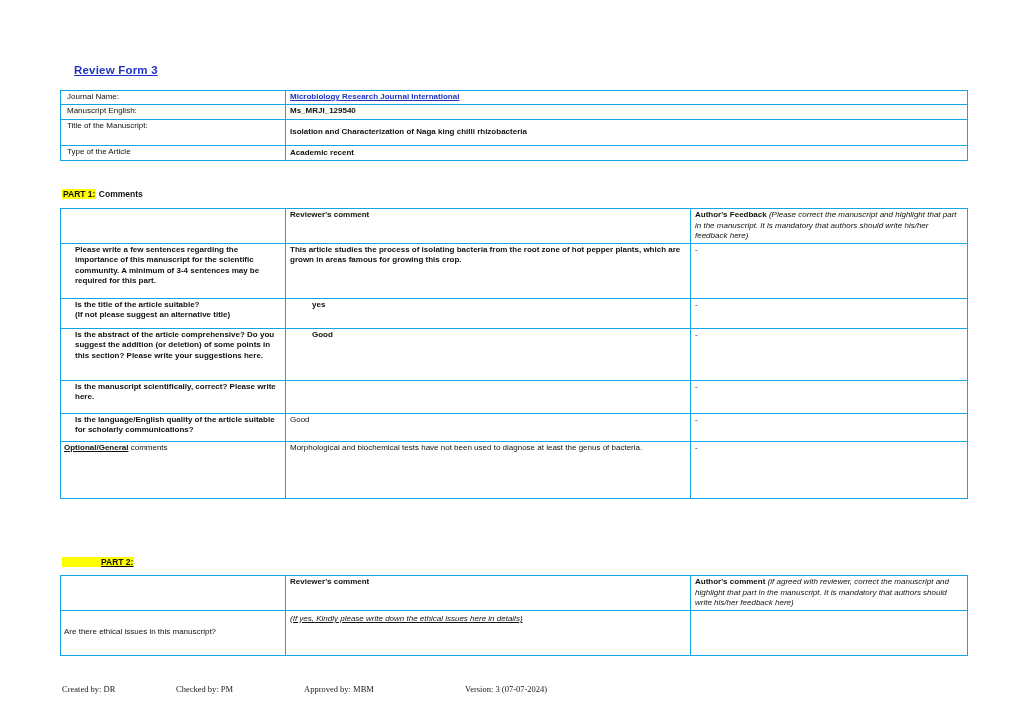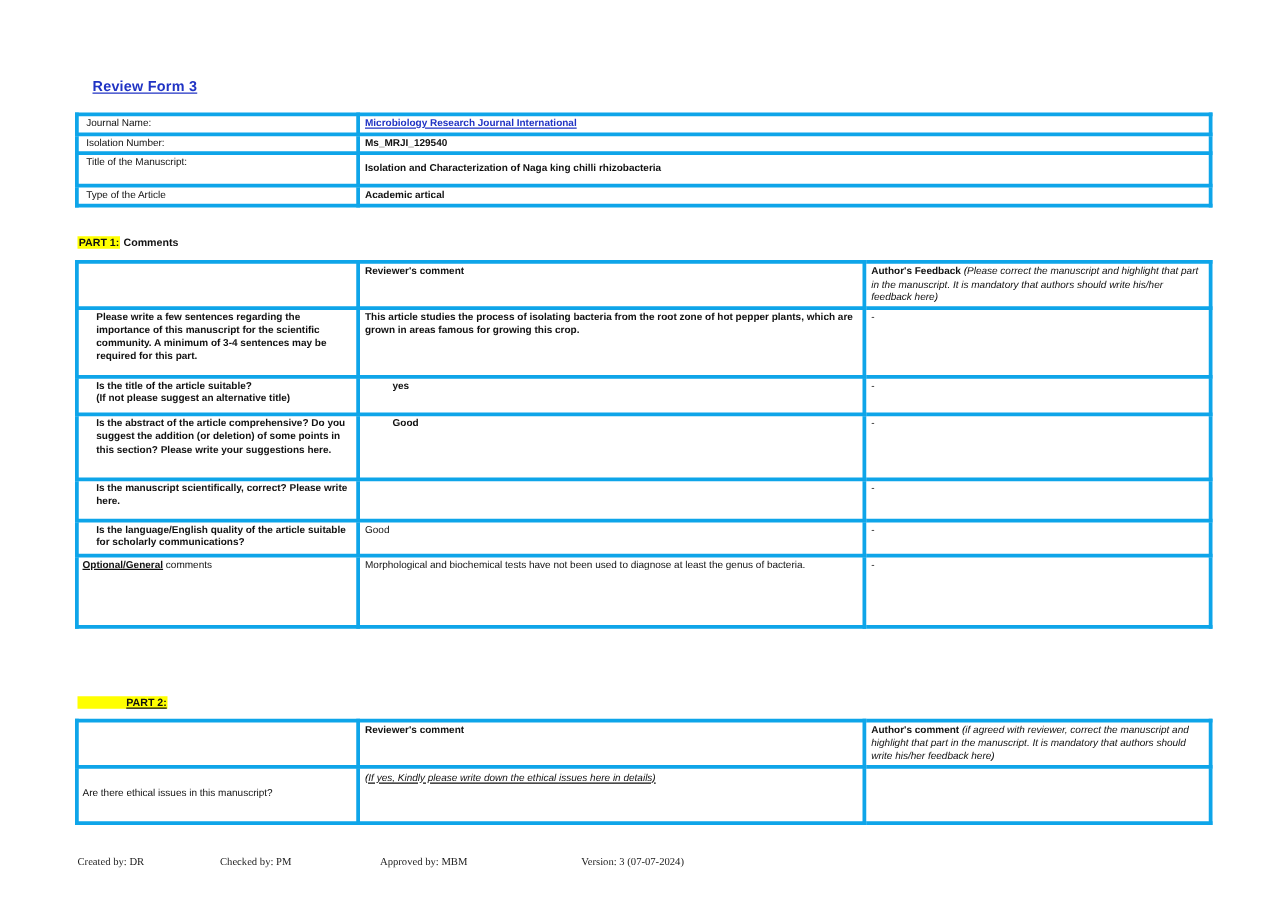--- a/index.html
+++ b/index.html
@@ -10,21 +10,21 @@
   .doc-title {
     position:absolute; left:62px; top:52px; margin:12px;
     font-size:11.5px; font-weight:bold; color:#2033c4; text-decoration:underline;
     letter-spacing:0.2px;
   }
   .tbl {
     border-collapse:collapse; table-layout:fixed;
     position:absolute; left:60px; width:907px;
   }
   .tbl td {
-    border:3px solid #0ea5e9; vertical-align:top;
+    border:1px solid #0ea5e9; vertical-align:top;
     padding:1px 4px; font-size:8px; line-height:1.32; color:#111;
     overflow:hidden;
   }
   
   .info-tbl { top:90px; }
   .info-tbl td.lbl { padding-left:6px; }
   .info-tbl td.val { font-weight:bold; }
   .info-tbl td.vmid { vertical-align:middle; }
   .link { color:#2033c4; font-weight:bold; text-decoration:underline; cursor:pointer; }
   tr.h14 { height:14px; } tr.h15 { height:15px; } tr.h26 { height:26px; }
@@ -70,30 +70,30 @@
     <colgroup>
         <col style="width:225px">
         <col style="width:682px">
       </colgroup>
     <tbody>
       <tr class="h14">
         <td class="lbl">Journal Name:</td>
         <td class="val"><span class="link">Microbiology Research Journal International</span></td>
       </tr>
       <tr class="h15">
-        <td class="lbl">Isolation Number:</td>
+        <td class="lbl">Manuscript English:</td>
         <td class="val">Ms_MRJI_129540</td>
       </tr>
       <tr class="h26">
         <td class="lbl">Title of the Manuscript:</td>
         <td class="val vmid">Isolation and Characterization of Naga king chilli rhizobacteria</td>
       </tr>
       <tr class="h15">
         <td class="lbl">Type of the Article</td>
-        <td class="val vmid">Academic artical</td>
+        <td class="val vmid">Academic recent</td>
       </tr>
     </tbody>
   </table>
 
   <div class="part-heading p1-heading"><span class="hl">PART  1:</span><span> Comments</span></div>
 
   <table class="tbl p1">
     <colgroup>
         <col style="width:225px">
         <col style="width:405px">

